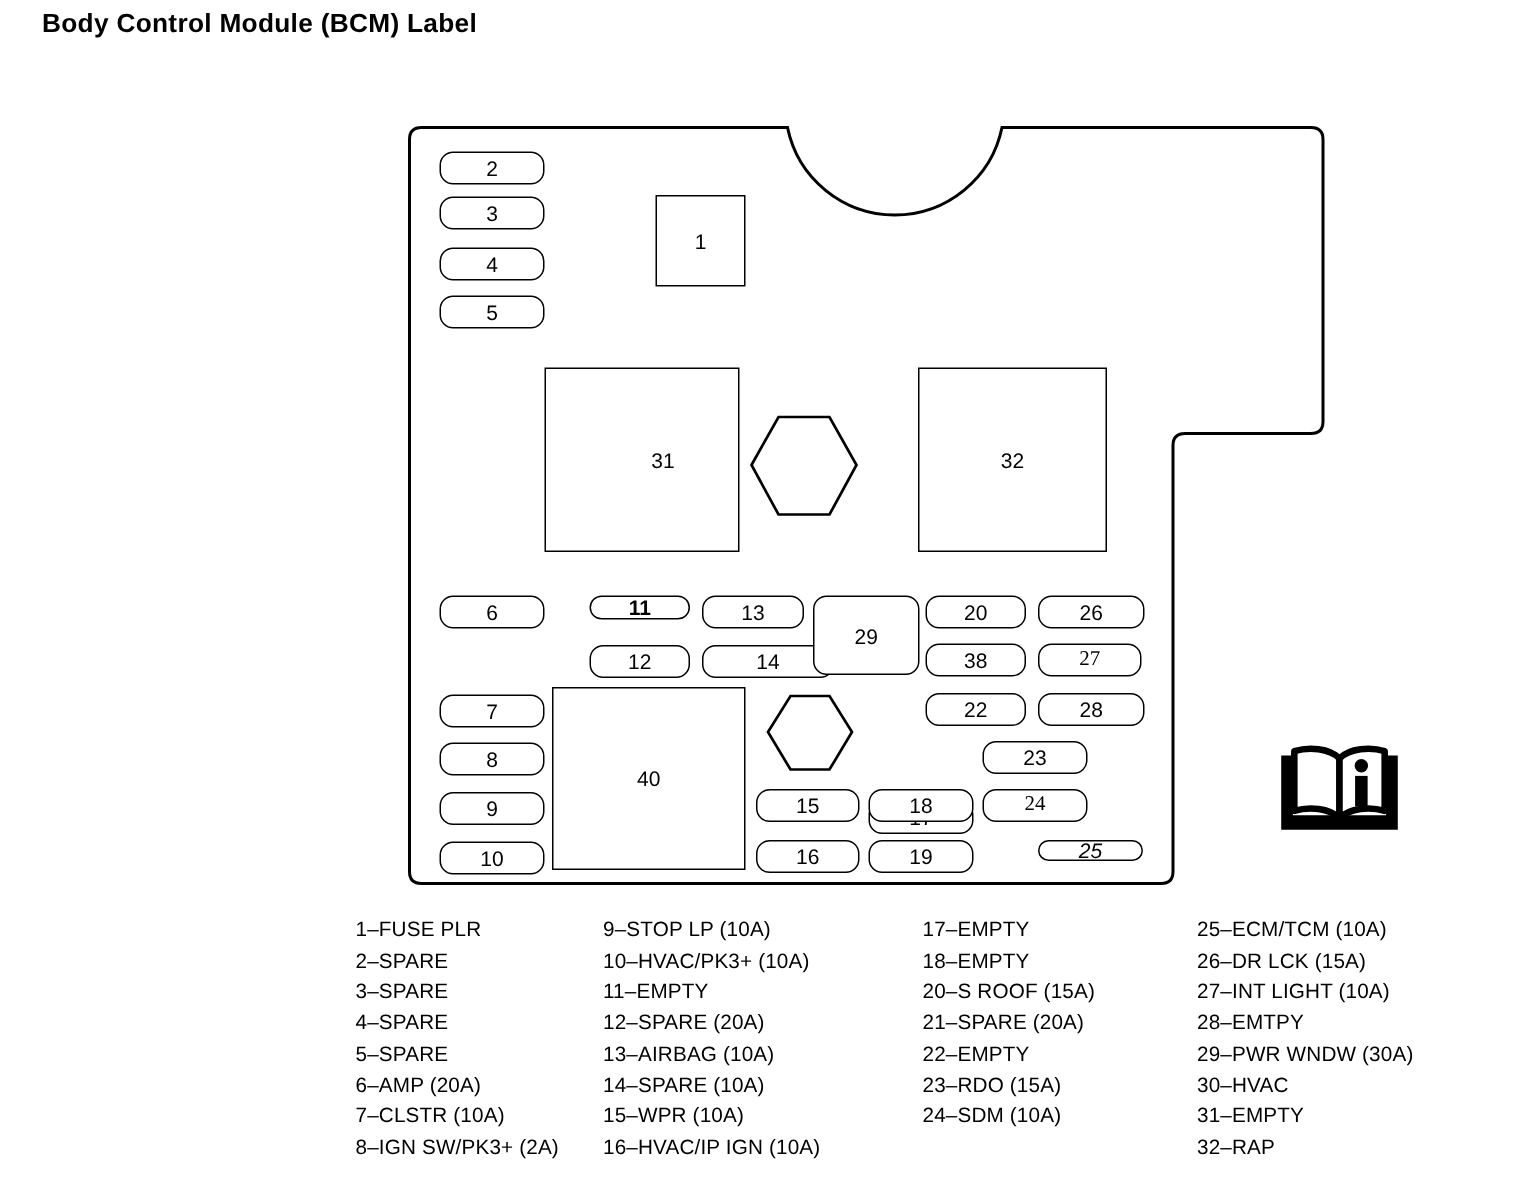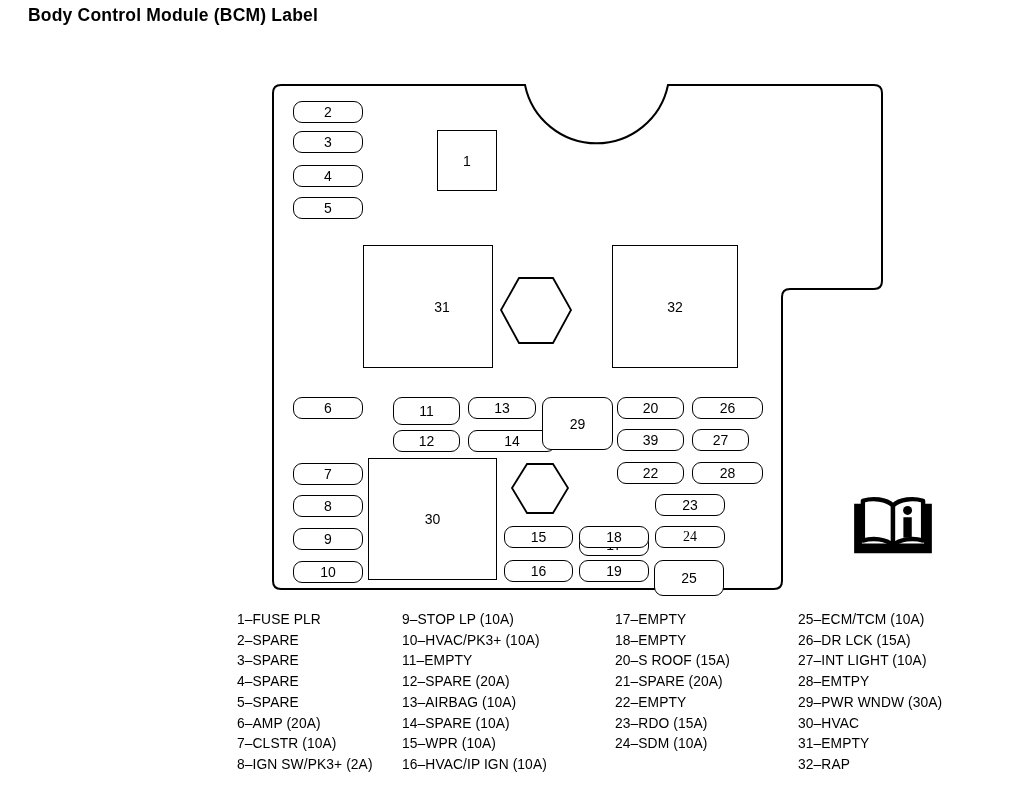--- a/index.html
+++ b/index.html
@@ -84,40 +84,40 @@
     <div class="fuse fuse-square" style="left: 437px; top: 130px; width: 60px; height: 61px;">1</div>
     <div class="fuse fuse-rounded" style="left: 293px; top: 101px; width: 70px; height: 22px;">2</div>
     <div class="fuse fuse-rounded" style="left: 293px; top: 131px; width: 70px; height: 22px;">3</div>
     <div class="fuse fuse-rounded" style="left: 293px; top: 165px; width: 70px; height: 22px;">4</div>
     <div class="fuse fuse-rounded" style="left: 293px; top: 197px; width: 70px; height: 22px;">5</div>
     <div class="fuse fuse-rounded" style="left: 293px; top: 397px; width: 70px; height: 22px;">6</div>
     <div class="fuse fuse-rounded" style="left: 293px; top: 463px; width: 70px; height: 22px;">7</div>
     <div class="fuse fuse-rounded" style="left: 293px; top: 495px; width: 70px; height: 22px;">8</div>
     <div class="fuse fuse-rounded" style="left: 293px; top: 528px; width: 70px; height: 22px;">9</div>
     <div class="fuse fuse-rounded" style="left: 293px; top: 561px; width: 70px; height: 22px;">10</div>
-    <div class="fuse fuse-rounded" style="left: 393px; top: 397px; width: 67px; height: 28px;">11</div>
+    <div class="fuse fuse-rounded" style="left: 393px; top: 397px; width: 67px; height: 16px; font-weight: bold;">11</div>
     <div class="fuse fuse-rounded" style="left: 393px; top: 430px; width: 67px; height: 22px;">12</div>
     <div class="fuse fuse-rounded" style="left: 468px; top: 397px; width: 68px; height: 22px;">13</div>
     <div class="fuse fuse-rounded" style="left: 468px; top: 430px; width: 88px; height: 22px;">14</div>
     <div class="fuse fuse-rounded" style="left: 504px; top: 526px; width: 69px; height: 22px;">15</div>
     <div class="fuse fuse-rounded" style="left: 504px; top: 560px; width: 69px; height: 22px;">16</div>
     <div class="fuse fuse-rounded" style="left: 579px; top: 494px; width: 70px; height: 22px; margin-top: 40px;">17</div>
     <div class="fuse fuse-rounded" style="left: 579px; top: 526px; width: 70px; height: 22px;">18</div>
     <div class="fuse fuse-rounded" style="left: 579px; top: 560px; width: 70px; height: 22px;">19</div>
     <div class="fuse fuse-rounded" style="left: 617px; top: 397px; width: 67px; height: 22px;">20</div>
-    <div class="fuse fuse-rounded" style="left: 617px; top: 429px; width: 67px; height: 22px;">39</div>
+    <div class="fuse fuse-rounded" style="left: 617px; top: 429px; width: 67px; height: 22px;">38</div>
     <div class="fuse fuse-rounded" style="left: 617px; top: 462px; width: 67px; height: 22px;">22</div>
     <div class="fuse fuse-rounded" style="left: 655px; top: 494px; width: 70px; height: 22px;">23</div>
     <div class="fuse fuse-rounded" style="left: 655px; top: 526px; width: 70px; height: 22px; font-family: Liberation Serif, serif;">24</div>
-    <div class="fuse fuse-rounded" style="left: 654px; top: 560px; width: 70px; height: 36px;">25</div>
+    <div class="fuse fuse-rounded" style="left: 692px; top: 560px; width: 70px; height: 14px; font-style: italic;">25</div>
     <div class="fuse fuse-rounded" style="left: 692px; top: 397px; width: 71px; height: 22px;">26</div>
-    <div class="fuse fuse-rounded" style="left: 692px; top: 429px; width: 57px; height: 22px;">27</div>
+    <div class="fuse fuse-rounded" style="left: 692px; top: 429px; width: 69px; height: 22px; font-family: Liberation Serif, serif;">27</div>
     <div class="fuse fuse-rounded" style="left: 692px; top: 462px; width: 71px; height: 22px;">28</div>
     <div class="fuse fuse-rounded" style="left: 542px; top: 397px; width: 71px; height: 53px;">29</div>
-    <div class="fuse fuse-square" style="left: 368px; top: 458px; width: 129px; height: 122px;">30</div>
+    <div class="fuse fuse-square" style="left: 368px; top: 458px; width: 129px; height: 122px;">40</div>
     <div class="fuse fuse-square" style="left: 363px; top: 245px; width: 130px; height: 123px; padding-left: 28px;">31</div>
     <div class="fuse fuse-square" style="left: 612px; top: 245px; width: 126px; height: 123px;">32</div>
   </div>
 
 <div id="book-icon-wrap">
   <svg width="84" height="68" viewBox="0 0 86 70">
     <path d="M3 12 H11 V53 H75 V12 H83 V63 H3 Z" fill="#000"></path>
     <path d="M43 14 C36 7 22 6 12 9 V50 C22 47 36 48 43 55 Z" fill="#fff" stroke="#000" stroke-width="4.5" stroke-linejoin="round"></path>
     <path d="M43 14 C50 7 64 6 74 9 V50 C64 47 50 48 43 55 Z" fill="#fff" stroke="#000" stroke-width="4.5" stroke-linejoin="round"></path>
     <circle cx="58" cy="19" r="4.6" fill="#000"></circle>

